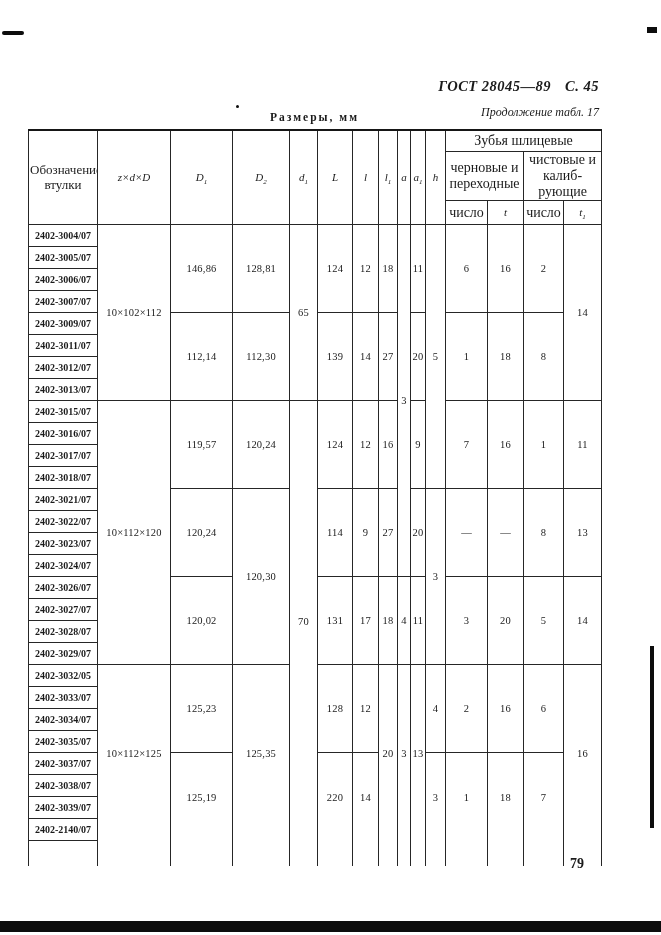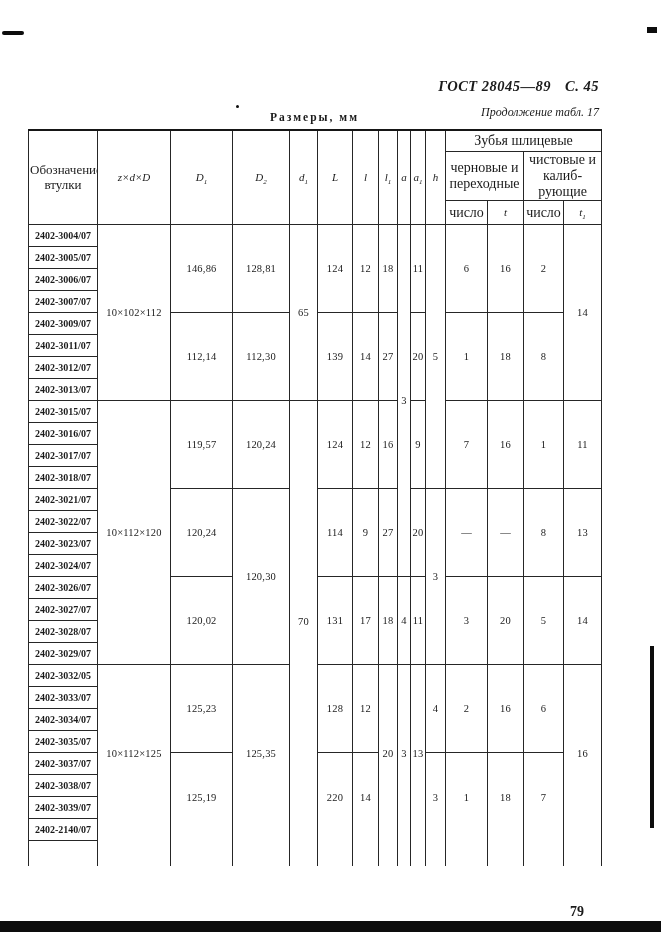--- a/index.html
+++ b/index.html
@@ -46,21 +46,21 @@
   thead tr.h3 th{height:23px;}
   thead th{font-size:13px;line-height:1.15;}
   thead th.var{font-style:italic;font-size:11px;font-family:"Liberation Serif",serif;}
   thead th.small{font-size:14px;}
   tbody td{height:21px;font-size:10.5px;letter-spacing:.2px;}
   tbody td.col-des{font-weight:700;font-size:10px;letter-spacing:0;}
   tbody td.open-bottom{border-bottom:0;}
   tr.ext-row td{height:25px;border-top:0;border-bottom:0;}
   sub{font-size:7px;line-height:0;}
   .page-number{
-    position:absolute;top:904px;left:570px;
+    position:absolute;top:856px;left:570px;
     font-weight:700;font-size:14px;
   }
   .artifact{position:absolute;background:#0d0d0d;}
   .bar-bottom{left:0;top:921px;width:661px;height:11px;}
   .dash-topleft{left:2px;top:31px;width:22px;height:4px;border-radius:2px;}
   .tick-topright{left:647px;top:27px;width:10px;height:6px;}
   .edge-right{left:650px;top:646px;width:4px;height:182px;}
   .dot-top{left:236px;top:105px;width:3px;height:3px;border-radius:50%;}
 </style>
 </head>

